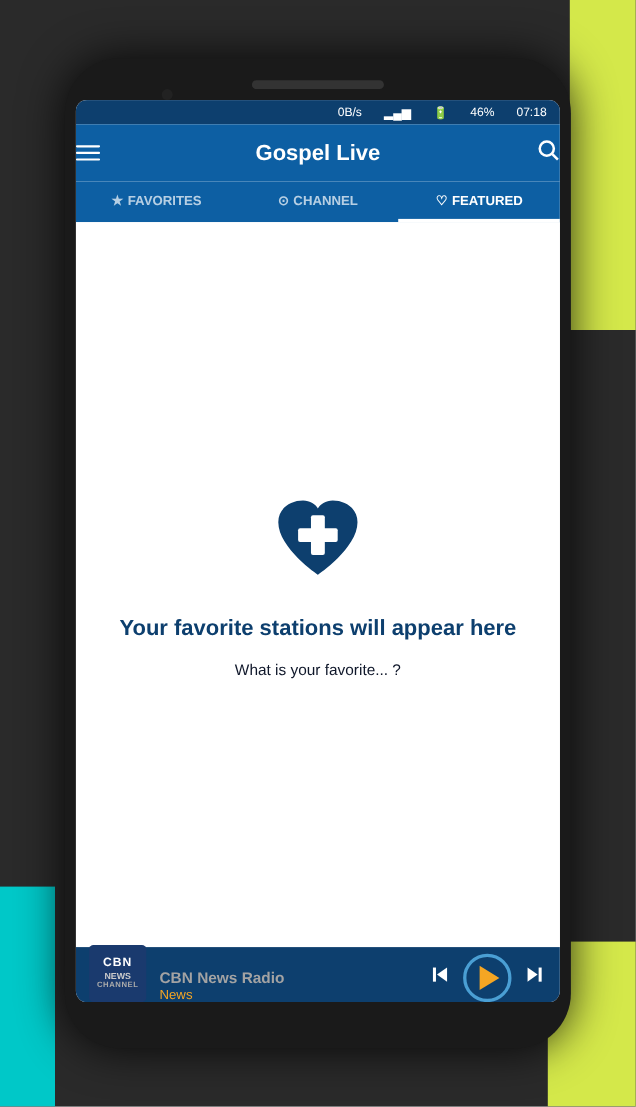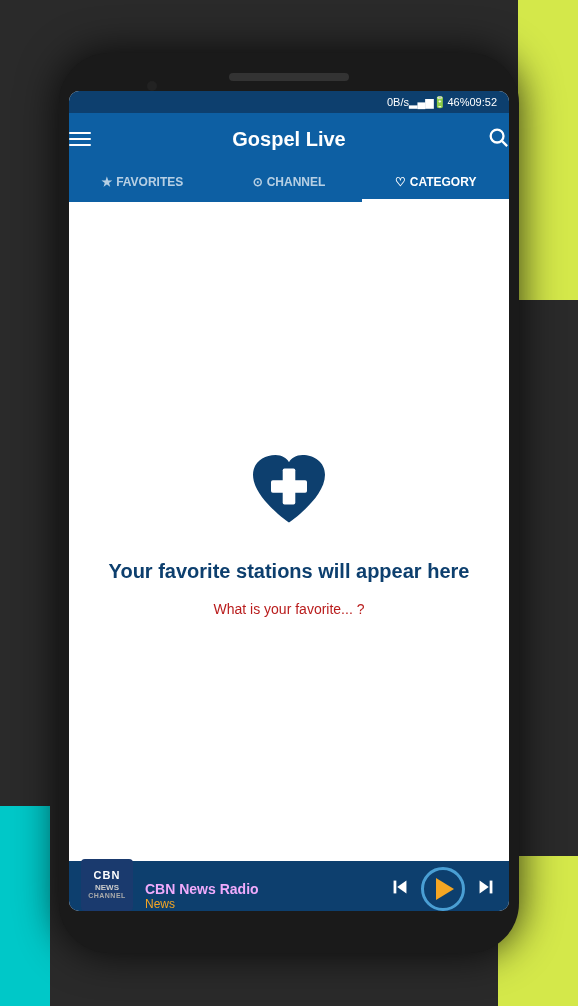--- a/index.html
+++ b/index.html
@@ -87,21 +87,21 @@
 
     
     .status-bar {
       background: #0d3f6e;
       color: #fff;
       font-size: 11px;
       padding: 3px 12px;
       display: flex;
       justify-content: flex-end;
       align-items: center;
-      gap: 0;
+      gap: 20px;
       height: 22px;
     }
 
     
     .app-bar {
       background: #0d5fa3;
       color: #fff;
       display: flex;
       align-items: center;
       justify-content: space-between;
@@ -187,21 +187,21 @@
     .empty-title {
       font-size: 20px;
       font-weight: bold;
       color: #0d3f6e;
       text-align: center;
       margin-bottom: 18px;
     }
 
     .empty-subtitle {
       font-size: 14px;
-      color: #b91c1c;
+      color: #0f172a;
       text-align: center;
     }
 
     
     .bottom-player {
       background: #0d3f6e;
       height: 50px;
       display: flex;
       align-items: flex-end;
       padding: 0 12px;
@@ -222,21 +222,21 @@
       text-align: center;
       line-height: 1.2;
       overflow: hidden;
     }
 
     .station-info {
       flex: 1;
     }
 
     .station-name {
-      color: #f0abfc;
+      color: #a3a3a3;
       font-size: 14px;
       font-weight: bold;
     }
 
     .station-genre {
       color: #f5a623;
       font-size: 12px;
     }
 
     .player-controls {
@@ -310,21 +310,21 @@
   <div class="camera"></div>
   <div class="speaker"></div>
 
   <div class="screen">
 
     <div class="status-bar">
       <span>0B/s</span>
       <span>▂▄▆</span>
       <span>🔋</span>
       <span>46%</span>
-      <span>09:52</span>
+      <span>07:18</span>
     </div>
 
     <div class="app-bar">
       <div class="hamburger-icon">
         <span></span>
         <span></span>
         <span></span>
       </div>
       <span class="app-bar-title">Gospel Live</span>
       <div class="search-icon-btn">
@@ -339,21 +339,21 @@
       <div class="tab">
         <span>★</span>
         <span>FAVORITES</span>
       </div>
       <div class="tab">
         <span>⊙</span>
         <span>CHANNEL</span>
       </div>
       <div class="tab active">
         <span>♡</span>
-        <span>CATEGORY</span>
+        <span>FEATURED</span>
       </div>
     </div>
 
     <div class="main-content">
 
       <svg class="heart-cross-icon" viewBox="0 0 100 100" xmlns="http://www.w3.org/2000/svg">
 
         <path d="M50 85 C50 85 10 58 10 32 C10 18 22 10 35 10 C42 10 48 14 50 18 C52 14 58 10 65 10 C78 10 90 18 90 32 C90 58 50 85 50 85Z" fill="#0d3f6e"></path>
 
         <rect x="43" y="25" width="14" height="40" rx="2" fill="white"></rect>

